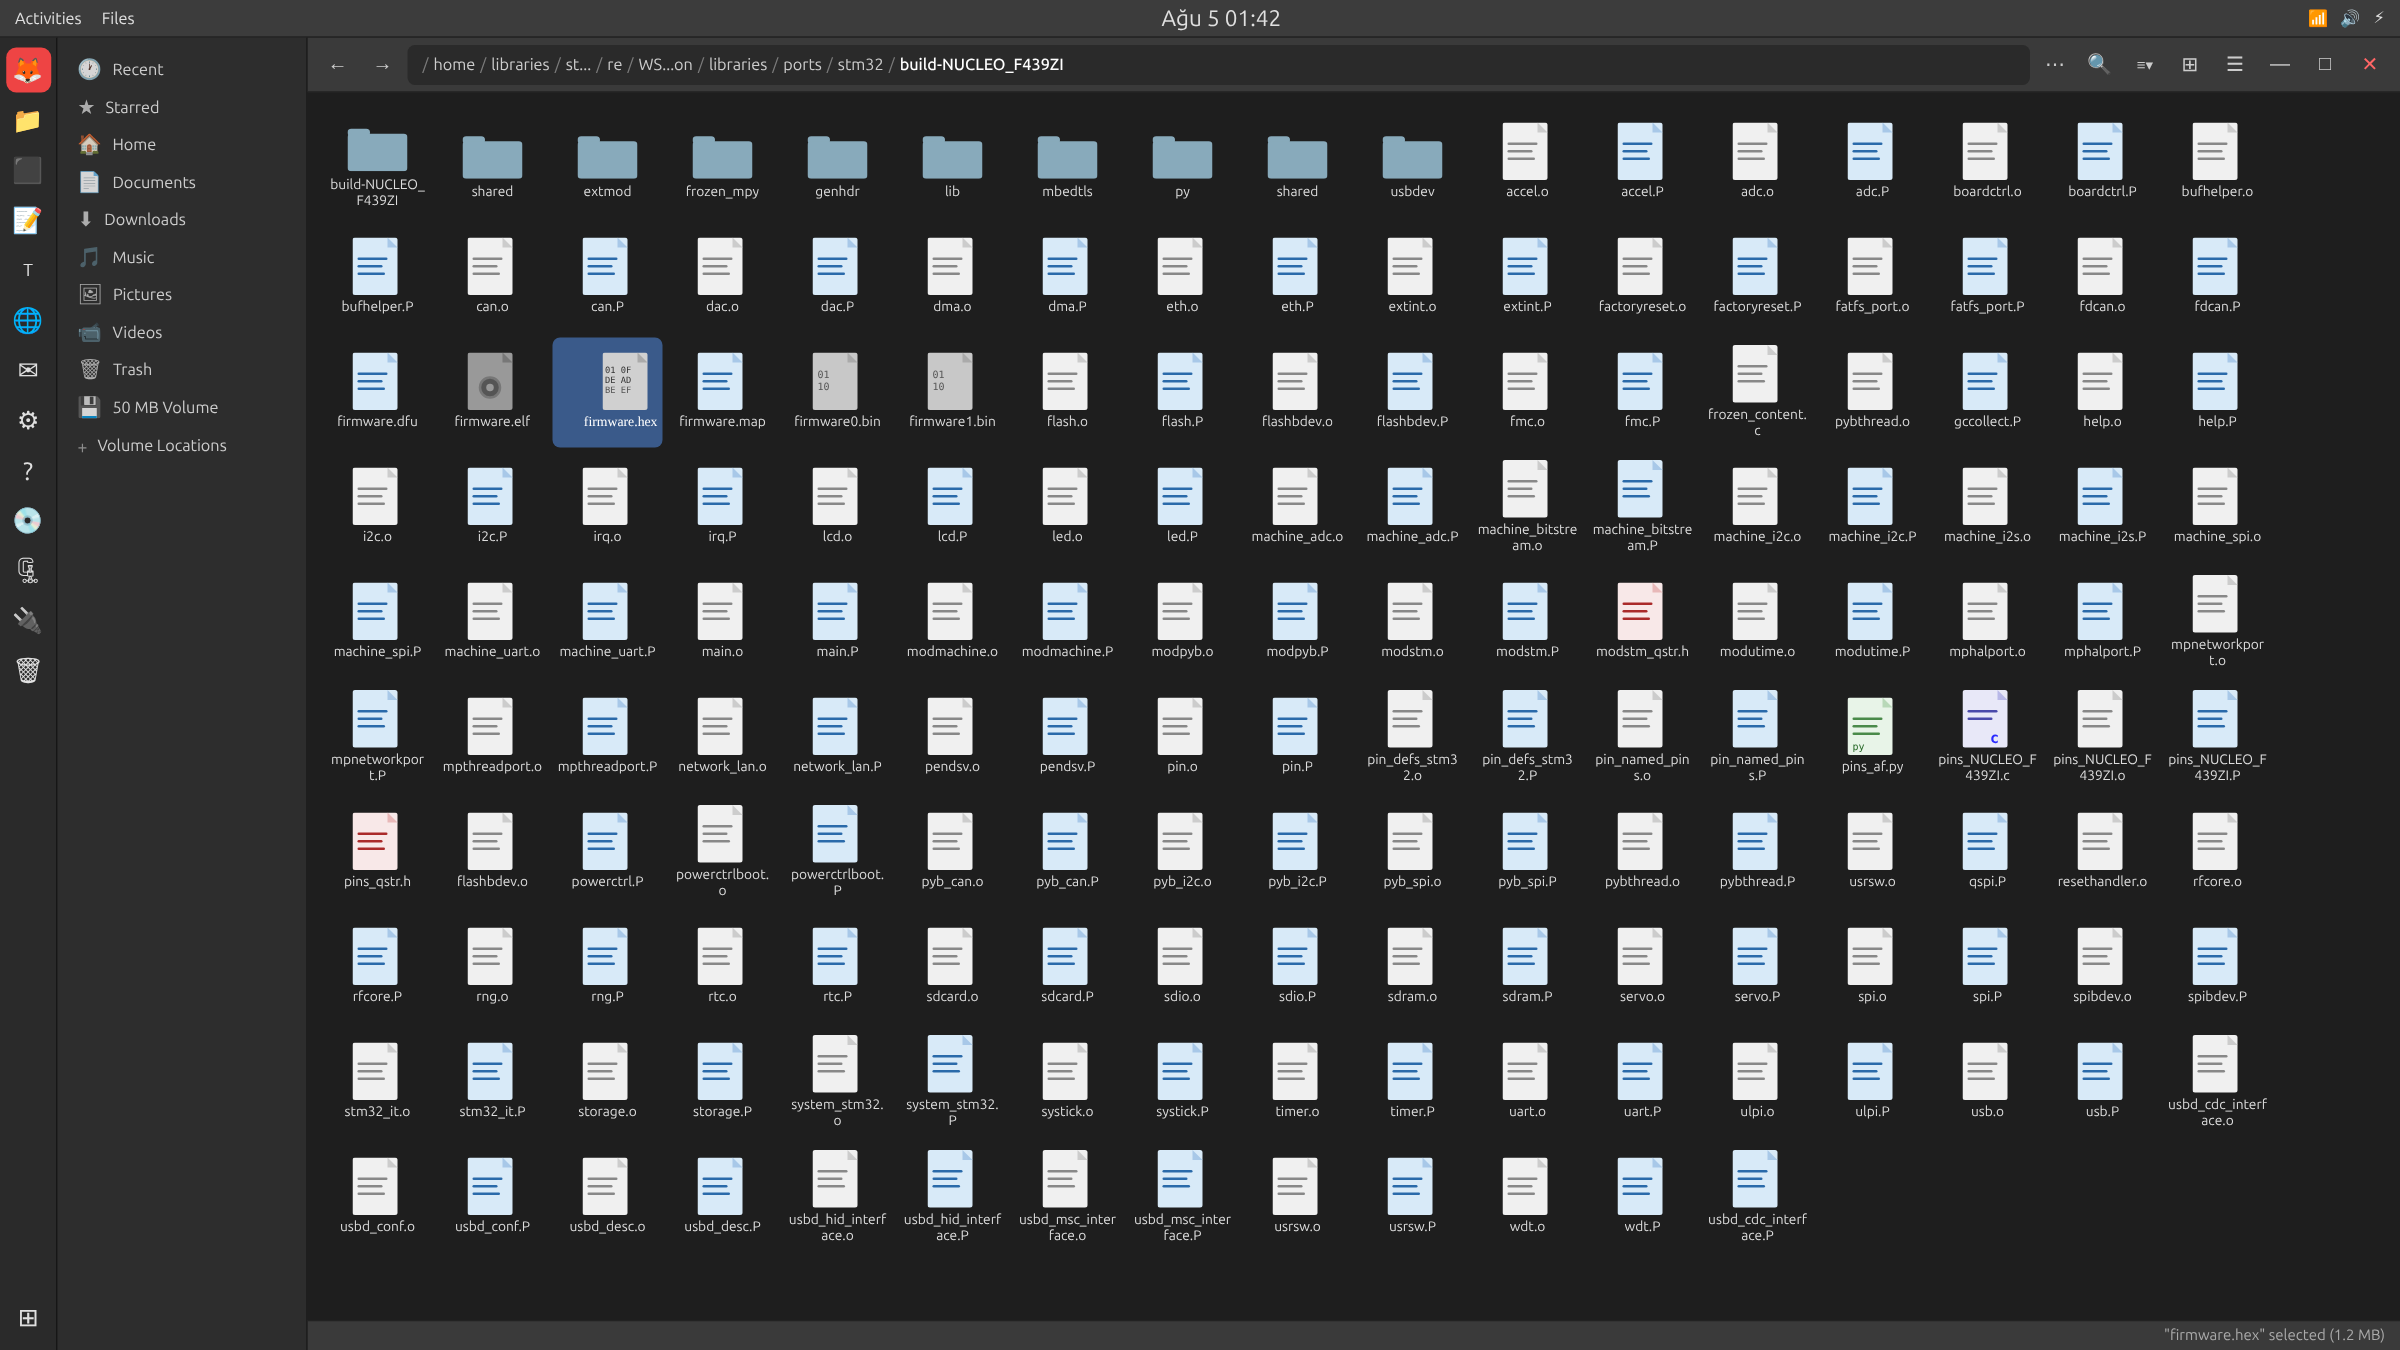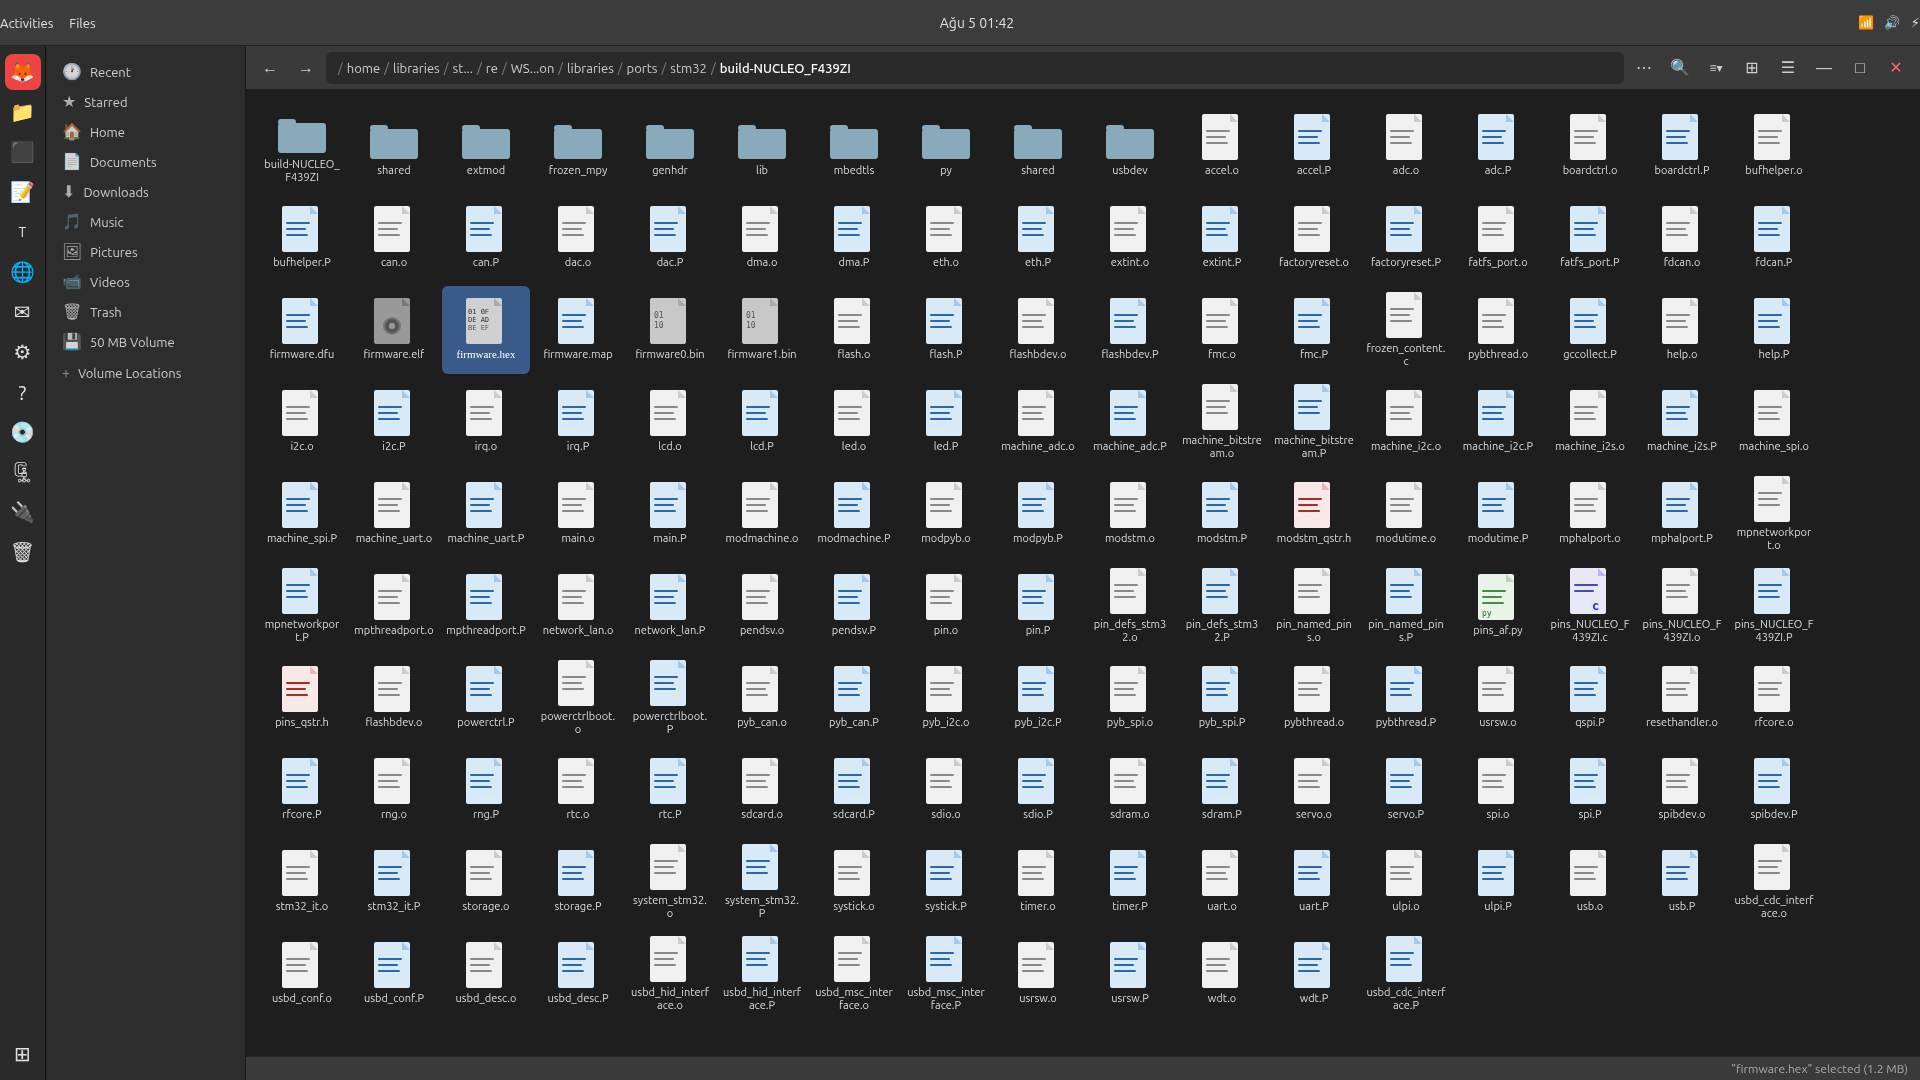--- a/index.html
+++ b/index.html
@@ -1,21 +1,21 @@
 <!DOCTYPE html>
 <html><head>
   <meta charset="utf-8">
   <style>
     * { margin: 0; padding: 0; box-sizing: border-box; }
     body { background: #2d2d2d; color: #e0e0e0; font-family: 'Ubuntu', 'DejaVu Sans', sans-serif; font-size: 12px; display: flex; flex-direction: column; height: 1080px; width: 1920px; overflow: hidden; }
 
     
-    #topbar { background: #3c3c3c; height: 46px; display: flex; align-items: center; padding: 0 0; justify-content: space-between; border-bottom: 1px solid #222; }
+    #topbar { background: #3c3c3c; height: 30px; display: flex; align-items: center; padding: 0 12px; justify-content: space-between; border-bottom: 1px solid #222; }
     #topbar-left { display: flex; gap: 16px; font-size: 13px; }
-    #topbar-center { font-size: 14px; text-align: center; }
+    #topbar-center { font-size: 18px; text-align: center; }
     #topbar-right { display: flex; gap: 10px; align-items: center; font-size: 13px; }
 
     
     #fm-wrapper { display: flex; flex: 1; overflow: hidden; background: #1e1e1e; }
 
     
     #left-dock { width: 46px; background: #2a2a2a; display: flex; flex-direction: column; align-items: center; padding-top: 8px; gap: 4px; border-right: 1px solid #111; }
     .dock-icon { width: 36px; height: 36px; border-radius: 8px; display: flex; align-items: center; justify-content: center; cursor: pointer; font-size: 20px; }
     .dock-icon.active { background: rgba(255,255,255,0.15); }
 
@@ -32,21 +32,21 @@
     #toolbar { background: #3a3a3a; height: 44px; display: flex; align-items: center; padding: 0 8px; gap: 4px; border-bottom: 1px solid #222; }
     .toolbar-btn { width: 32px; height: 32px; border-radius: 6px; display: flex; align-items: center; justify-content: center; cursor: pointer; background: transparent; border: none; color: #ccc; font-size: 16px; }
     #breadcrumb { flex: 1; display: flex; align-items: center; gap: 2px; font-size: 13px; color: #ccc; background: #2a2a2a; border-radius: 6px; padding: 4px 10px; height: 32px; }
     #breadcrumb span { cursor: pointer; }
     #breadcrumb .sep { opacity: 0.5; margin: 0 2px; }
     .toolbar-right { display: flex; gap: 4px; align-items: center; }
 
     
     #file-grid { flex: 1; overflow-y: auto; padding: 12px; display: flex; flex-wrap: wrap; align-content: flex-start; gap: 4px; background: #1e1e1e; }
     .file-item { width: 88px; height: 88px; display: flex; flex-direction: column; align-items: center; justify-content: center; cursor: pointer; border-radius: 6px; padding: 4px; gap: 2px; }
-    .file-item.selected { background: #3a5a8a; }
+    .file-item.selected { background: #3a5a8a; align-items: flex-end; }
     .file-item .file-icon { width: 48px; height: 48px; display: flex; align-items: center; justify-content: center; position: relative; }
     .file-item .file-name { font-size: 11px; text-align: center; color: #ddd; word-break: break-all; line-height: 1.2; max-width: 84px; overflow: hidden; display: -webkit-box; -webkit-line-clamp: 2; -webkit-box-orient: vertical; }
     .file-item.selected .file-name { color: #fff; font-family: Liberation Serif, serif; }
 
     
     #statusbar { background: #3a3a3a; height: 24px; display: flex; align-items: center; padding: 0 12px; font-size: 12px; color: #aaa; border-top: 1px solid #222; justify-content: flex-end; }
 
     
     #file-grid::-webkit-scrollbar { width: 8px; }
     #file-grid::-webkit-scrollbar-track { background: #1e1e1e; }

